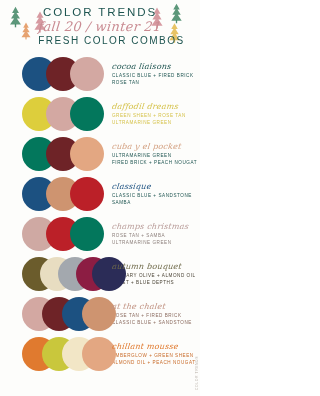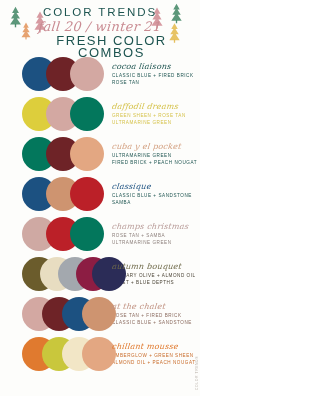--- a/index.html
+++ b/index.html
@@ -48,21 +48,21 @@
     font-style: italic;
     font-size: 13px;
     color: #c98b92;
     line-height: 16px;
     letter-spacing: 0.3px;
     transform: skewX(-6deg);
   }
 
   .title-sub {
     font-family: "Liberation Sans", sans-serif;
-    font-size: 13px;
+    font-size: 10px;
     letter-spacing: 1.5px;
     color: #1d5450;
     line-height: 12px;
     padding-left: 23px;
   }
 
   
   .tree { position: absolute; z-index: 1; opacity: .92; }
 
   

